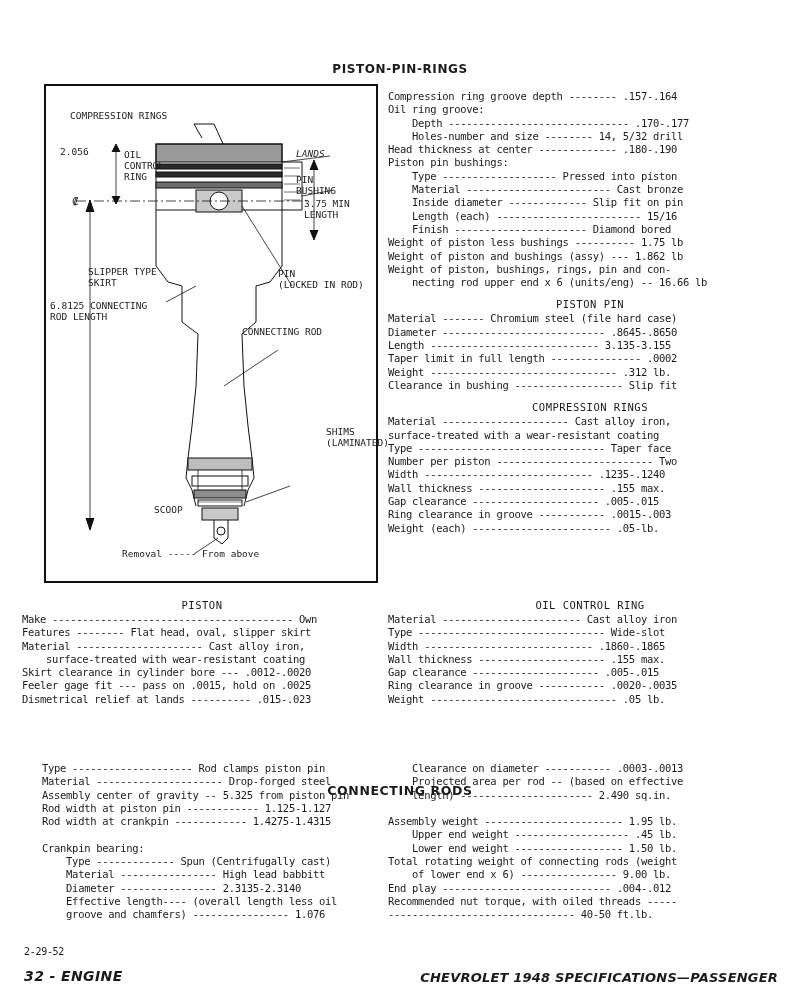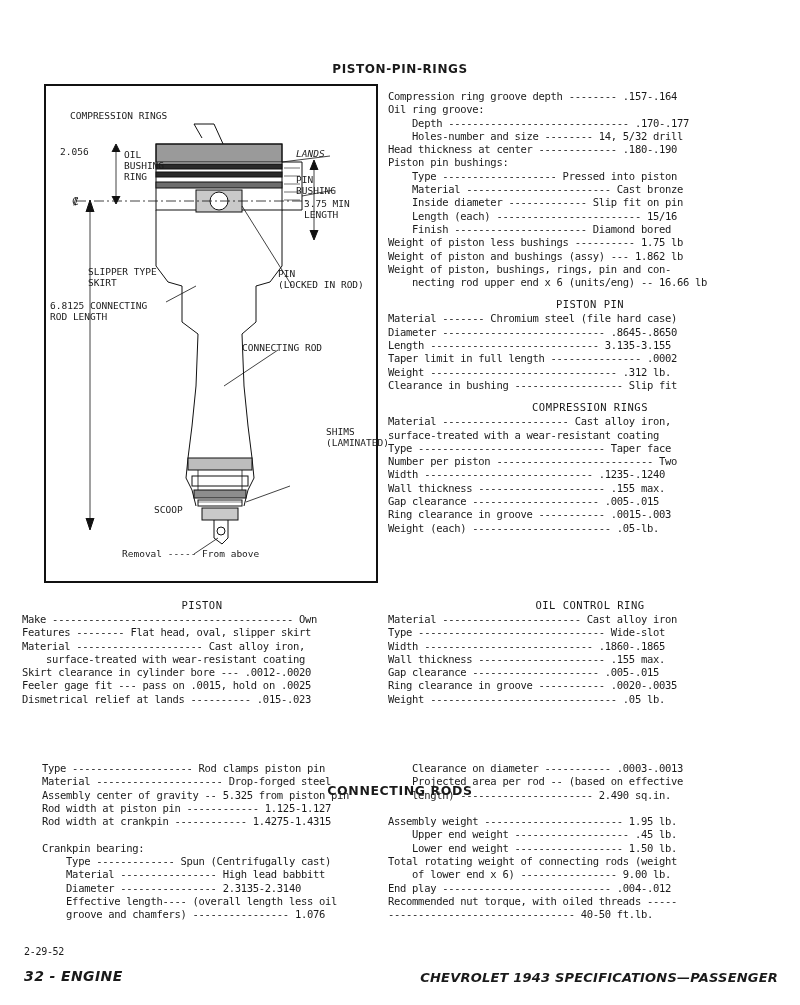--- a/index.html
+++ b/index.html
@@ -223,41 +223,41 @@
         <path d="M200 416 L244 400" stroke="#111" stroke-width="0.8"></path>
         <path d="M172 452 L148 468" stroke="#111" stroke-width="0.8"></path>
       </g>
     </svg>
 
     <div class="fig-label" style="position:absolute; left:24px; top:24px;">COMPRESSION RINGS</div>
 
     <div class="fig-label" style="position:absolute; left:14px; top:60px;">2.056</div>
 
     <div class="fig-label" style="position:absolute; left:78px; top:63px; line-height:11px;">OIL
-BUSHING
+CONTROL
 RING</div>
 
     <div class="fig-label" style="position:absolute; left:250px; top:62px;font-style:italic;">LANDS</div>
 
     <div class="fig-label" style="position:absolute; left:250px; top:88px; line-height:11px;">PIN
 BUSHING</div>
 
     <div class="fig-label" style="position:absolute; left:258px; top:112px; line-height:11px;">3.75 MIN
 LENGTH</div>
 
     <div class="fig-label" style="position:absolute; left:42px; top:180px; line-height:11px;">SLIPPER TYPE
 SKIRT</div>
 
     <div class="fig-label" style="position:absolute; left:232px; top:182px; line-height:11px;">PIN
 (LOCKED IN ROD)</div>
 
     <div class="fig-label" style="position:absolute; left:4px; top:214px; line-height:11px;">6.8125 CONNECTING
 ROD LENGTH</div>
 
-    <div class="fig-label" style="position:absolute; left:196px; top:256px;">CONNECTING ROD</div>
+    <div class="fig-label" style="position:absolute; left:196px; top:240px;">CONNECTING ROD</div>
 
     <div class="fig-label" style="position:absolute; left:232px; top:340px; line-height:11px;margin-left:48px;">SHIMS
 (LAMINATED)</div>
 
     <div class="fig-label" style="position:absolute; left:108px; top:418px;">SCOOP</div>
 
     <div class="fig-label" style="position:absolute; left:76px; top:462px;text-align:right;">Removal ----- From above</div>
   </div>
 
   <div id="right-col">
@@ -340,15 +340,15 @@
     Upper end weight ------------------- .45 lb.
     Lower end weight ------------------ 1.50 lb.
 Total rotating weight of connecting rods (weight
     of lower end x 6) ---------------- 9.00 lb.
 End play ---------------------------- .004-.012
 Recommended nut torque, with oiled threads -----
 ------------------------------- 40-50 ft.lb.</div>
 
   <div id="doc-date" class="mono">2-29-52</div>
   <div id="footer-left">32 - ENGINE</div>
-  <div id="footer-right">CHEVROLET 1943 SPECIFICATIONS—PASSENGER</div>
+  <div id="footer-right">CHEVROLET 1948 SPECIFICATIONS—PASSENGER</div>
 
 </div>
 
 </body></html>

